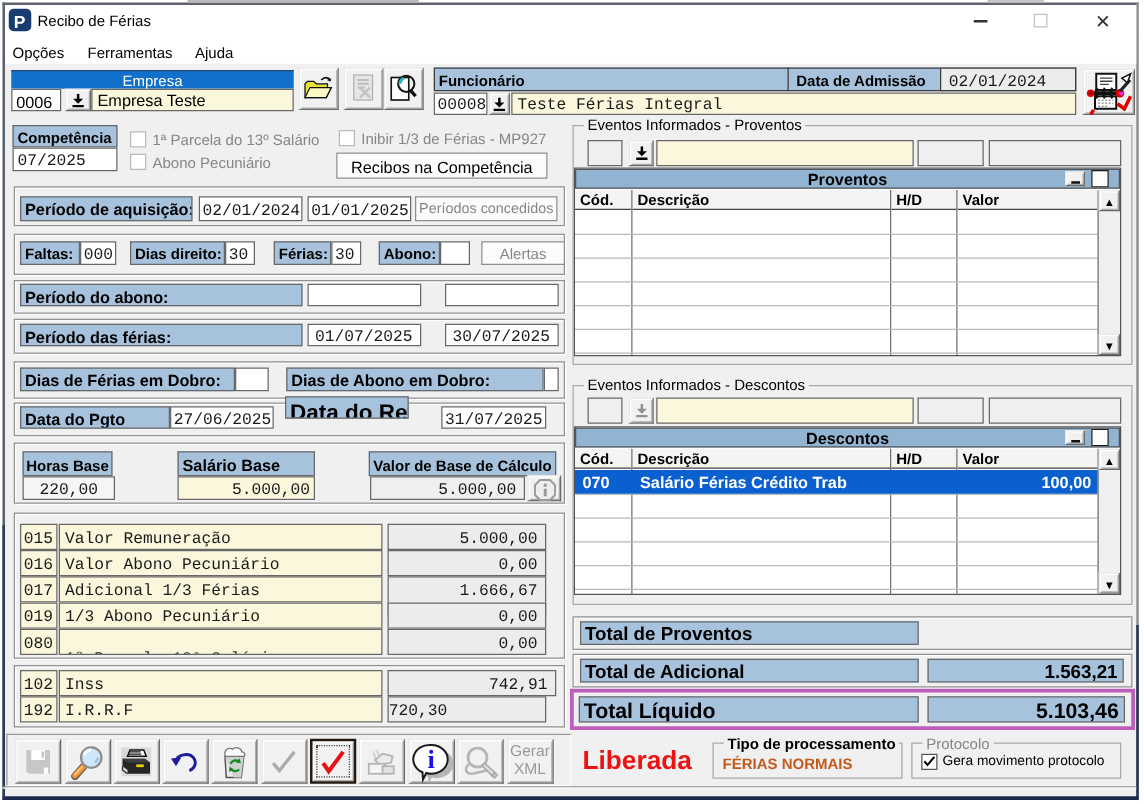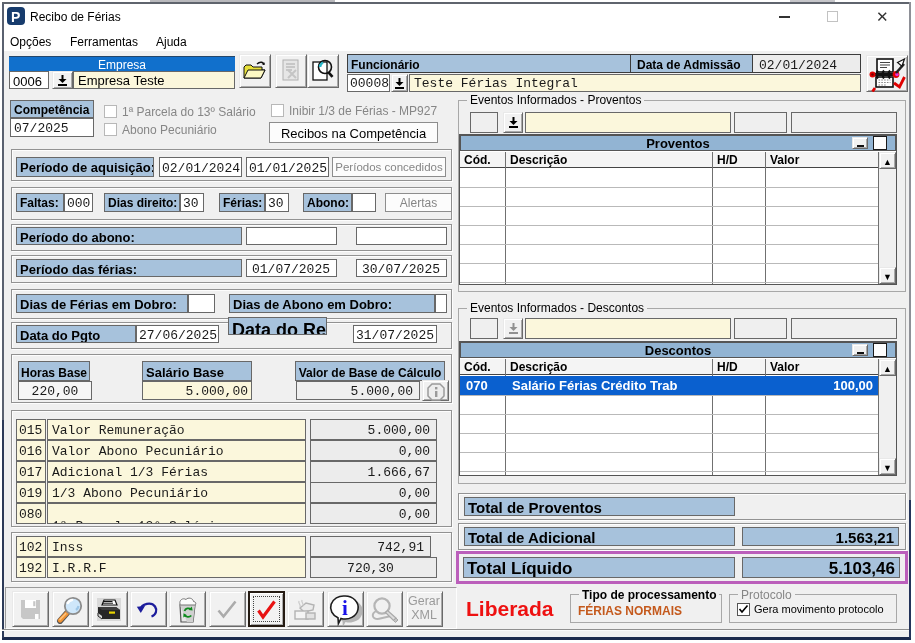--- a/index.html
+++ b/index.html
@@ -177,24 +177,24 @@
 <div class="fld mono" style="left:16px;top:482px;width:30px;height:21px;background:#fbf7dc;padding:3px 0 0 2px">019</div>
 <div class="fld mono" style="left:47px;top:482px;width:259px;height:21px;background:#fbf7dc;padding:3px 0 0 4px">1/3 Abono Pecuniário</div>
 <div class="fld mono" style="left:310px;top:482px;width:127px;height:21px;background:#ececec;text-align:right;padding:3px 6px 0 0">0,00</div>
 <div class="fld mono" style="left:16px;top:503px;width:30px;height:21px;background:#fbf7dc;padding:3px 0 0 2px">080</div>
 <div class="fld mono" style="left:47px;top:503px;width:259px;height:21px;background:#fbf7dc;padding:15px 0 0 4px">1ª Parcela 13° Salário</div>
 <div class="fld mono" style="left:310px;top:503px;width:127px;height:21px;background:#ececec;text-align:right;padding:3px 6px 0 0">0,00</div>
 
 <div class="grp" style="left:11px;top:532px;width:441px;height:50px"></div>
 <div class="fld mono" style="left:16px;top:536px;width:30px;height:21px;background:#fbf7dc;padding:3px 0 0 2px">102</div>
 <div class="fld mono" style="left:47px;top:536px;width:259px;height:21px;background:#fbf7dc;padding:3px 0 0 4px">Inss</div>
-<div class="fld mono" style="left:310px;top:536px;width:121px;height:21px;background:#ececec;text-align:right;padding:3px 6px 0 0">742,91</div>
+<div class="fld mono" style="left:310px;top:536px;width:135px;height:21px;background:#ececec;text-align:right;padding:3px 6px 0 0">742,91</div>
 <div class="fld mono" style="left:16px;top:557px;width:30px;height:21px;background:#fbf7dc;padding:3px 0 0 2px">192</div>
 <div class="fld mono" style="left:47px;top:557px;width:259px;height:21px;background:#fbf7dc;padding:3px 0 0 4px">I.R.R.F</div>
-<div class="fld mono" style="left:310px;top:557px;width:127px;height:21px;background:#ececec;text-align:center;padding:3px 6px 0 0">720,30</div>
+<div class="fld mono" style="left:310px;top:557px;width:127px;height:21px;background:#ececec;text-align:left;padding:3px 6px 0 0">720,30</div>
 
 <div class="fset" style="left:458px;top:100px;width:448px;height:192px">
       <span>Eventos Informados - Proventos</span>
     </div>
 <div class="fld" style="left:470px;top:112px;width:28px;height:21px;background:#efefef"></div>
 <div class="btn3" style="left:503px;top:112px;width:20px;height:21px;text-align:center;padding-top:4px"><svg width="11" height="11" viewBox="0 0 11 11">
         <path d="M5.5 0 L5.5 5" stroke="#000" stroke-width="2"></path>
         <path d="M1.5 4 L5.5 8 L9.5 4 Z" fill="#000"></path>
         <rect x="1" y="9" width="9" height="2" fill="#000"></rect>
       </svg></div>

